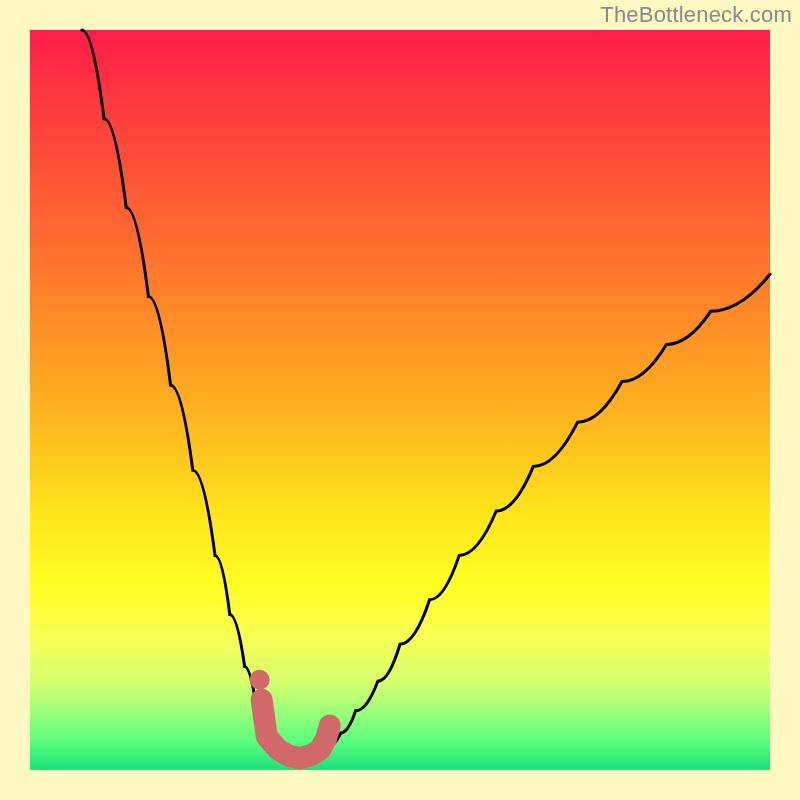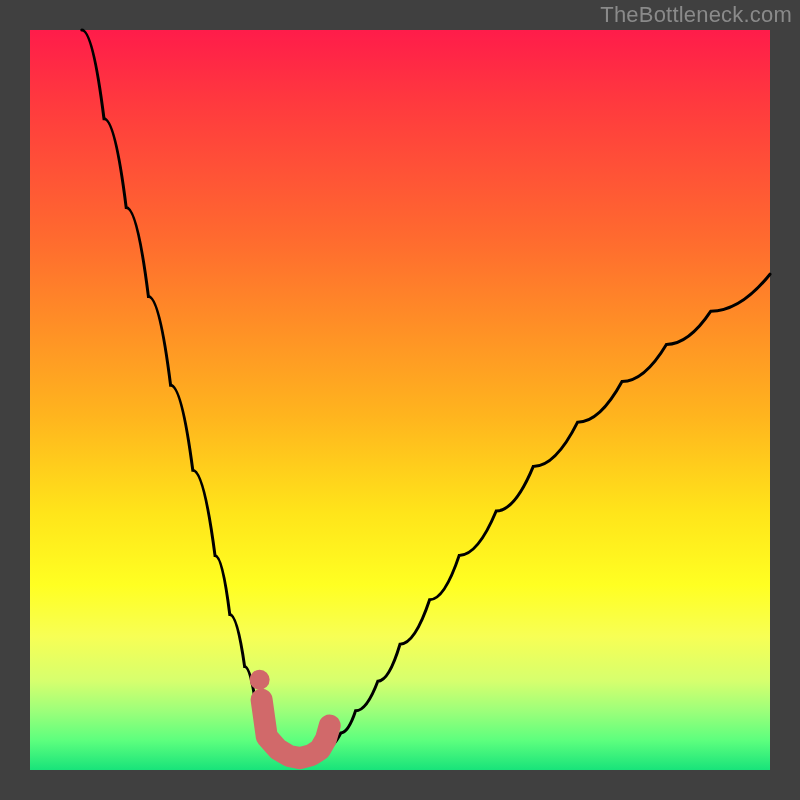--- a/index.html
+++ b/index.html
@@ -7,21 +7,21 @@
     padding: 0;
     width: 800px;
     height: 800px;
     background: #000;
     font-family: Arial, Helvetica, sans-serif;
     overflow: hidden;
   }
   .frame {
     position: absolute;
     inset: 0;
-    background: #404040;
+    background: #fef9c3;
   }
   .plot-area {
     position: absolute;
     left: 30px;
     top: 30px;
     width: 740px;
     height: 740px;
     
     background: linear-gradient(
       to bottom,

